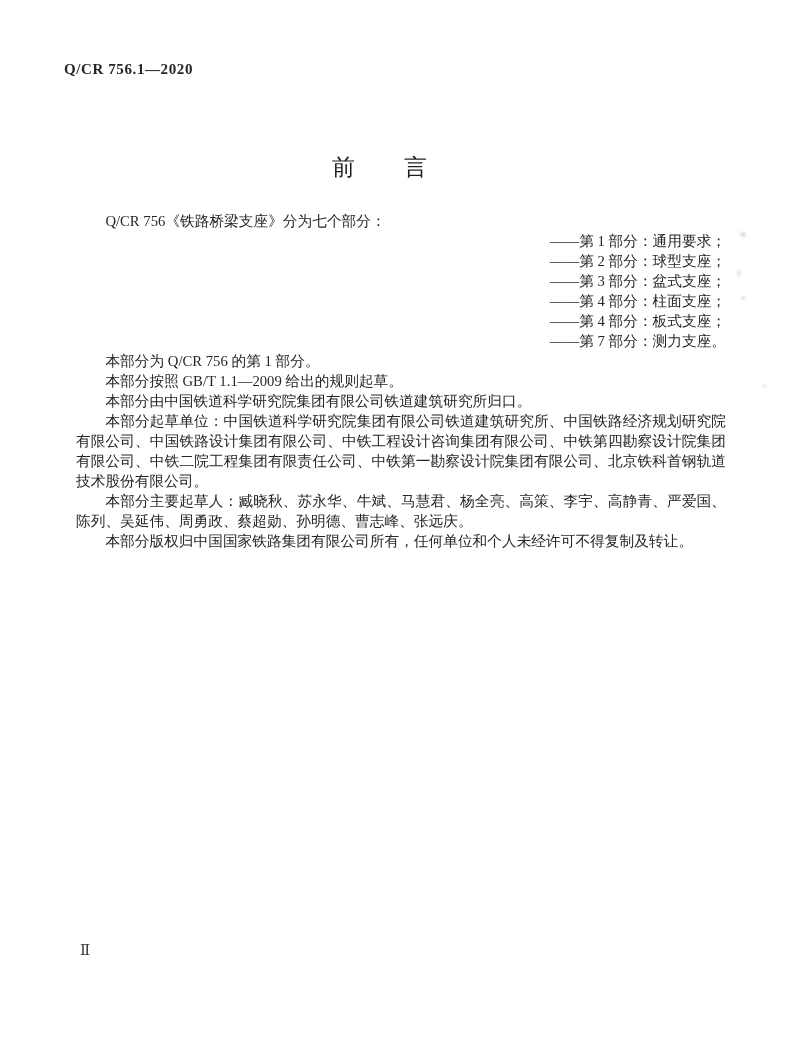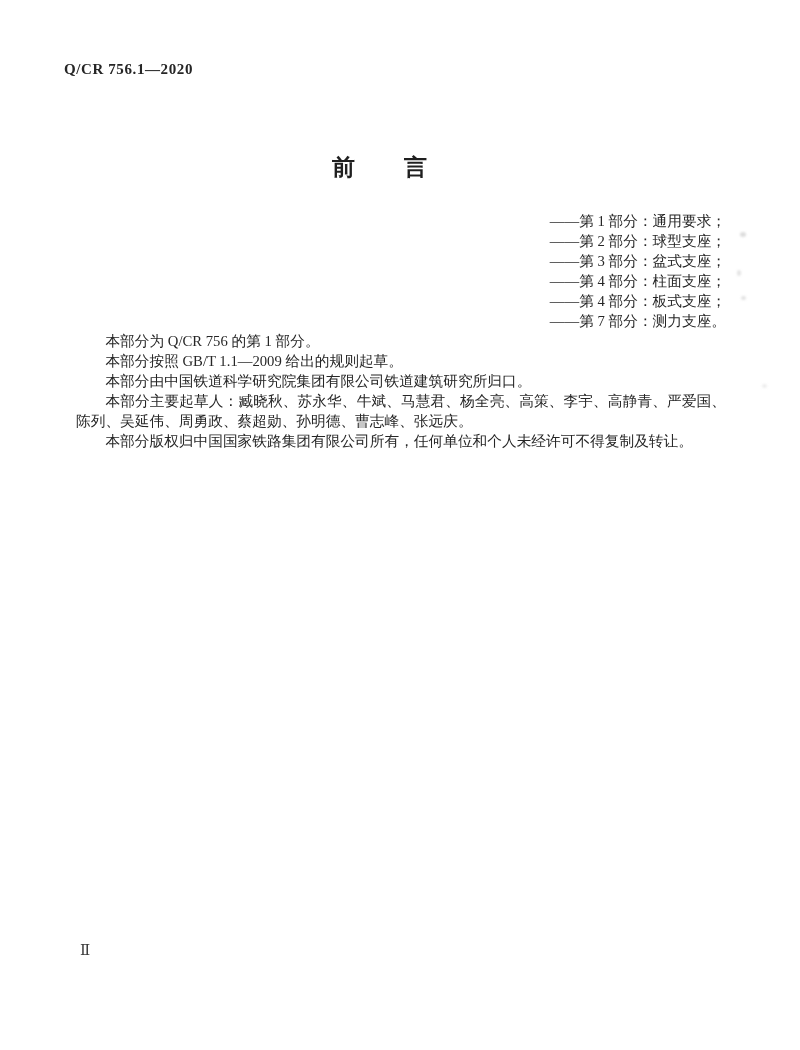--- a/index.html
+++ b/index.html
@@ -30,21 +30,21 @@
     letter-spacing: 0.6px;
     white-space: nowrap;
   }
   .page-title {
     position: absolute;
     top: 137px;
     left: 0;
     width: 760px;
     text-align: center;
     font-size: 23px;
-    font-weight: bold;
+    font-weight: normal;
     letter-spacing: 1px;
     color: #1f1f1f;
   }
   .body-block {
     position: absolute;
     left: 76px;
     top: 211px;
     width: 650px;
     font-size: 14.7px;
     line-height: 20px;
@@ -84,33 +84,35 @@
 <body>
 
 <div class="page">
 
   <span class="doc-number">Q/CR 756.1—2020</span>
 
   <h1 class="page-title">前　　言</h1>
 
   <div class="body-block">
 
+    <p class="indent">Q/CR 756《铁路桥梁支座》分为七个部分：</p>
 
     <div>
       <p class="part-item">——第 1 部分：通用要求；</p>
       <p class="part-item">——第 2 部分：球型支座；</p>
       <p class="part-item">——第 3 部分：盆式支座；</p>
       <p class="part-item">——第 4 部分：柱面支座；</p>
       <p class="part-item">——第 4 部分：板式支座；</p>
       <p class="part-item">——第 7 部分：测力支座。</p>
     </div>
 
     <p class="indent">本部分为 Q/CR 756 的第 1 部分。</p>
     <p class="indent">本部分按照 GB/T 1.1—2009 给出的规则起草。</p>
     <p class="indent">本部分由中国铁道科学研究院集团有限公司铁道建筑研究所归口。</p>
+    <p class="indent">本部分起草单位：中国铁道科学研究院集团有限公司铁道建筑研究所、中国铁路经济规划研究院有限公司、中国铁路设计集团有限公司、中铁工程设计咨询集团有限公司、中铁第四勘察设计院集团有限公司、中铁二院工程集团有限责任公司、中铁第一勘察设计院集团有限公司、北京铁科首钢轨道技术股份有限公司。</p>
     <p class="indent">本部分主要起草人：臧晓秋、苏永华、牛斌、马慧君、杨全亮、高策、李宇、高静青、严爱国、陈列、吴延伟、周勇政、蔡超勋、孙明德、曹志峰、张远庆。</p>
     <p class="indent">本部分版权归中国国家铁路集团有限公司所有，任何单位和个人未经许可不得复制及转让。</p>
 
   </div>
 
   <span class="page-number">Ⅱ</span>
 
   <span class="scan-artifact artifact-1"></span>
   <span class="scan-artifact artifact-2"></span>
   <span class="scan-artifact artifact-3"></span>

